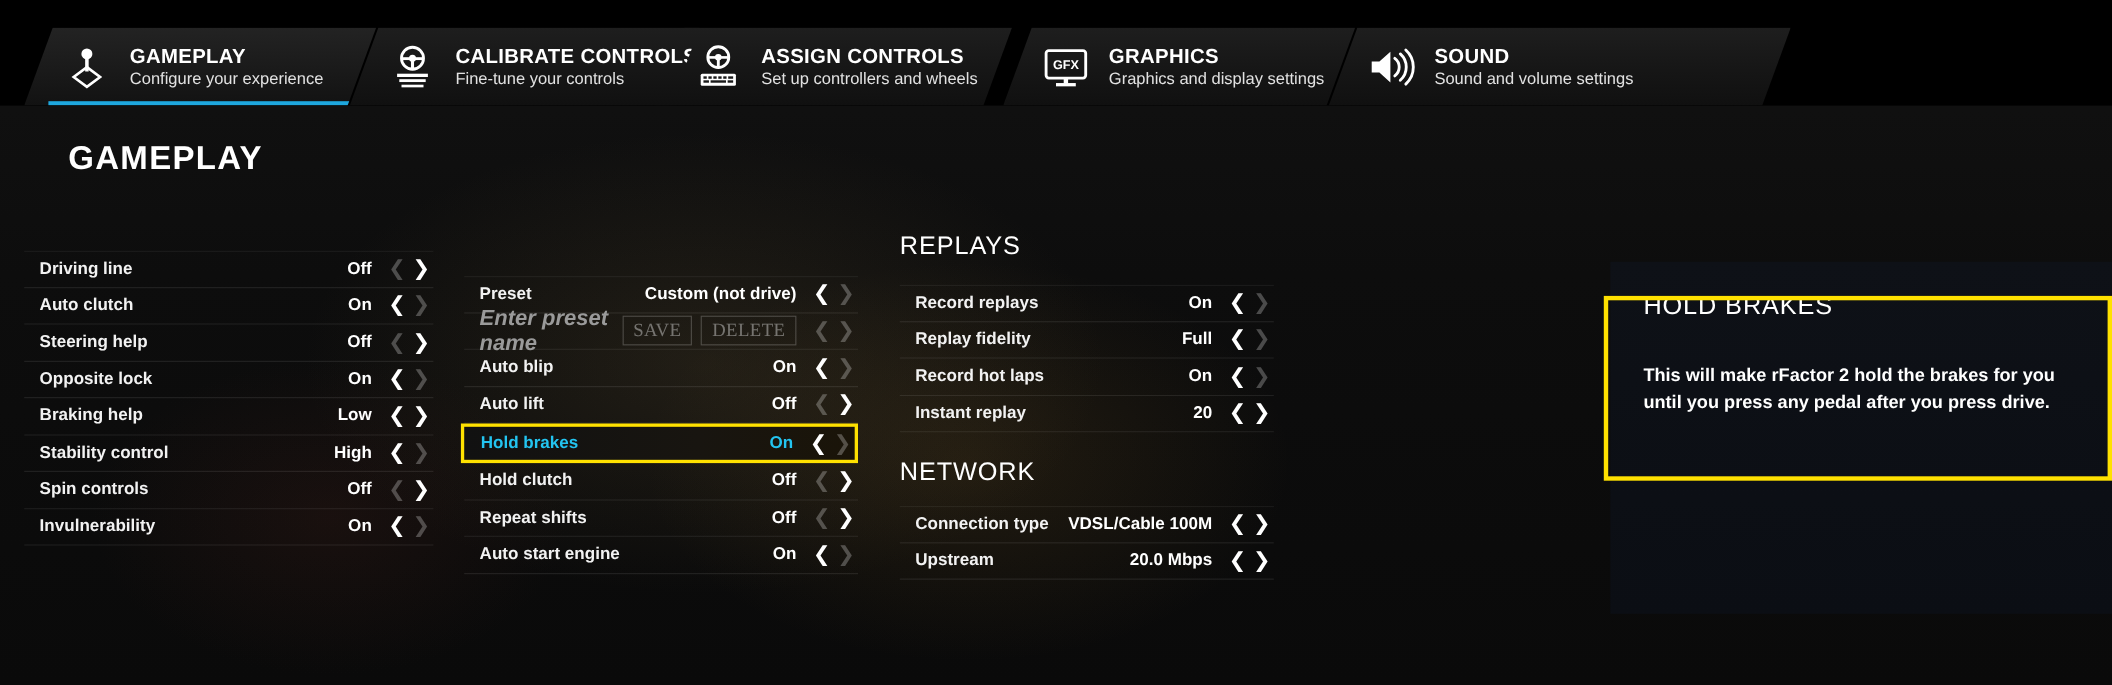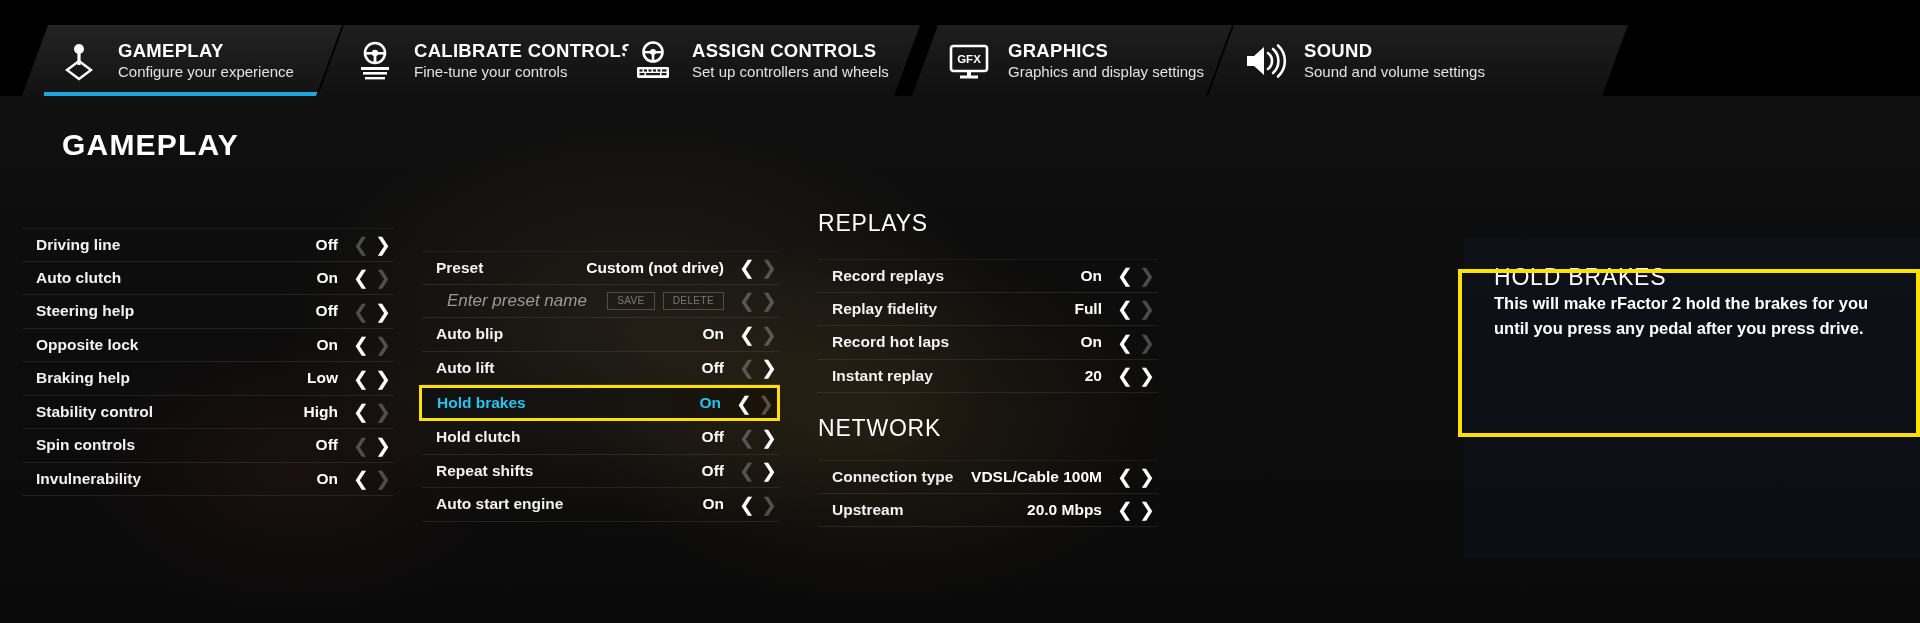--- a/index.html
+++ b/index.html
@@ -109,46 +109,48 @@
     height: 36px;
     margin-left: -3px;
     padding-left: 15px;
   }
   .row.hl .label, .row.hl .val { color: #23c4f0; }
   .row.hl .arw { color: #ffffff; }
   .row.hl .arw.dim { color: rgba(255,255,255,0.26); }
 
   
   .row.preset-row .ph {
-    font-size: 17px; font-style: italic; color: #9a9a9a; font-weight: normal; margin-left: 11px;
+    font-size: 20px; font-style: italic; color: #9a9a9a; font-weight: bold;
   }
   .btns { margin-left: auto; display: flex; gap: 8px; align-items: center; }
   .mini-btn {
     border: 1px solid rgba(255,255,255,0.22);
     color: rgba(225,225,225,0.45);
-    font-size: 10px; font-weight: normal;
+    font-size: 17px; font-weight: normal;
     padding: 2px 9px 3px;
     letter-spacing: .4px;
     background: transparent;
+    font-family: Liberation Serif, serif;
   }
   .row.preset-row .arrows .arw { color: rgba(255,255,255,0.26); }
 
   
   #tooltip {
     position: absolute;
     left: 1464px; top: 238px;
     width: 456px; height: 320px;
     background: linear-gradient(180deg,#0e1117 0%, #0b0e14 100%);
     padding: 26px 30px 0 30px;
   }
   #tt-title {
     font-size: 23px; color: #ffffff; letter-spacing: .8px;
     white-space: nowrap;
   }
   #tt-body {
+    margin-top: 38px;
     font-size: 16.5px; font-weight: bold; color: #ffffff;
     line-height: 1.52; width: 390px;
   }
   #tt-frame {
     position: absolute;
     left: 1458px; top: 269px;
     width: 462px; height: 168px;
     border: 4px solid #ffe100;
     pointer-events: none;
   }

